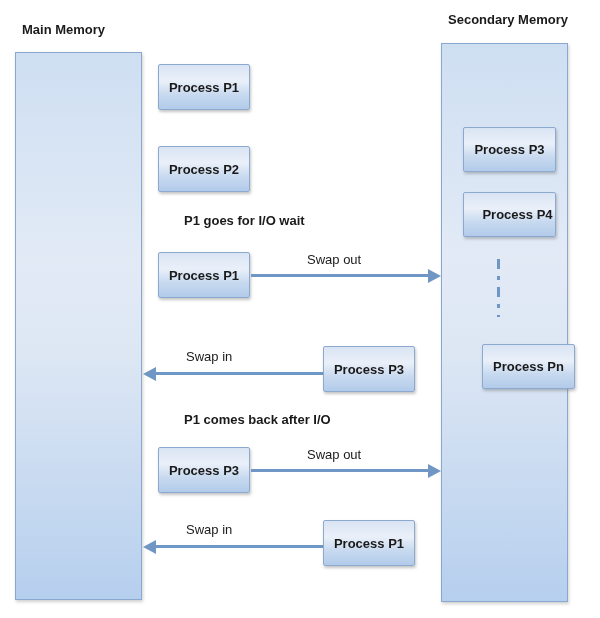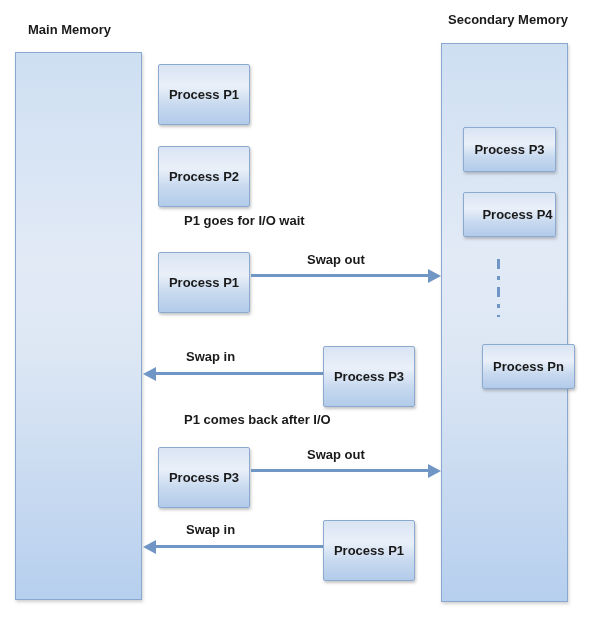--- a/index.html
+++ b/index.html
@@ -17,36 +17,36 @@
     font-family: "Liberation Sans", sans-serif;
     color: var(--text);
     overflow: hidden;
   }
   .title {
     position: absolute;
     font-size: 13px;
     font-weight: bold;
     white-space: nowrap;
   }
-  .main-title { left: 28px; top: 22px; }
+  .main-title { left: 22px; top: 22px; }
   .sec-title  { left: 448px; top: 12px; }
 
   .bigrect {
     position: absolute;
     border: 1px solid #89a7cf;
     background: linear-gradient(180deg, #cedff2 0%, #e2eaf6 38%, #dde7f4 55%, #b6cfee 100%);
     box-shadow: 1px 2px 3px rgba(120,120,120,0.35);
   }
   .main-rect { left: 15px;  top: 52px; width: 127px; height: 548px; }
   .sec-rect  { left: 441px; top: 43px; width: 127px; height: 559px; }
 
   .pbox {
     position: absolute;
     width: 92px;
-    height: 61px;
+    height: 46px;
     border: 1px solid var(--box-border);
     border-radius: 2px;
     background: linear-gradient(180deg, #d9e4f3 0%, #eaf0f9 36%, #c7d9ef 68%, #b2cbea 100%);
     box-shadow: 1px 2px 3px rgba(110,110,110,0.4);
     display: flex;
     align-items: center;
     justify-content: center;
     font-size: 13px;
     font-weight: bold;
     white-space: nowrap;
@@ -98,21 +98,21 @@
     border-bottom: 7px solid transparent;
   }
   .arr-so1 { left: 251px; top: 274px; width: 178px; }
   .arr-si1 { left: 155px; top: 372px; width: 170px; }
   .arr-so2 { left: 251px; top: 469px; width: 178px; }
   .arr-si2 { left: 155px; top: 545px; width: 168px; }
 
   .arrow-label {
     position: absolute;
     font-size: 13px;
-    font-weight: bold;
+    font-weight: normal;
     white-space: nowrap;
   }
   .lbl-so1 { left: 307px; top: 252px; }
   .lbl-si1 { left: 186px; top: 349px; }
   .lbl-so2 { left: 307px; top: 447px; }
   .lbl-si2 { left: 186px; top: 522px; }
 
   .vdots {
     position: absolute;
     left: 497px;

